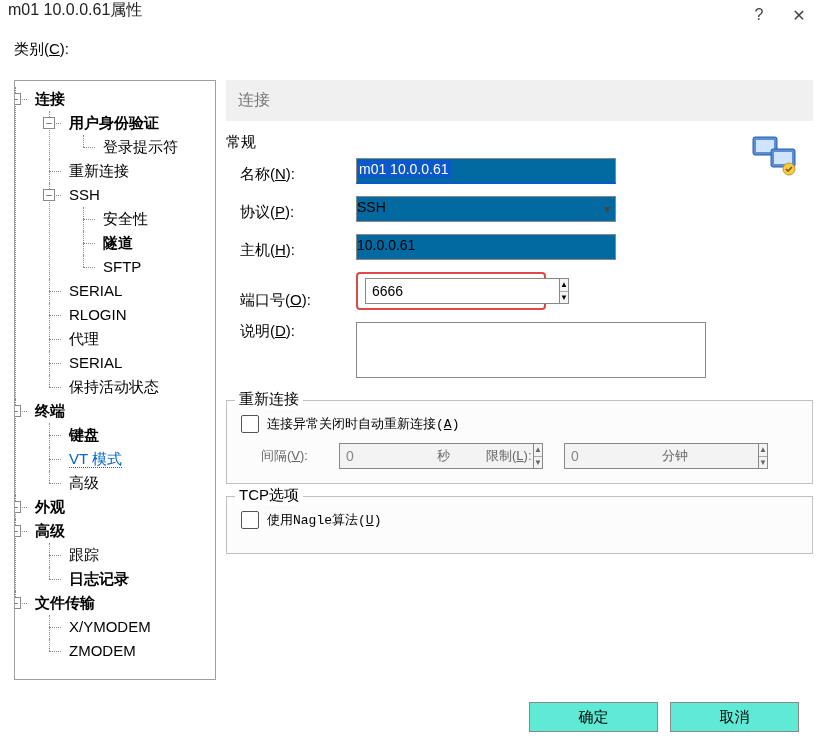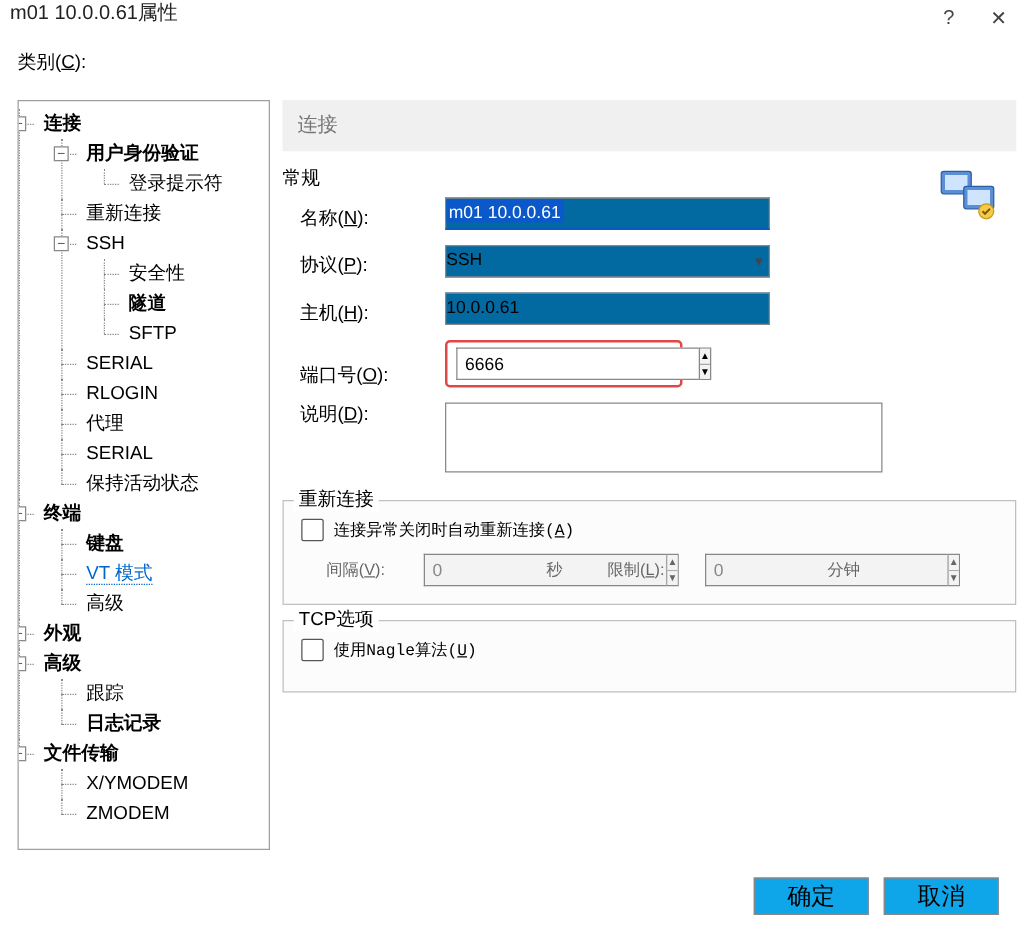--- a/index.html
+++ b/index.html
@@ -256,25 +256,25 @@
     color: #888;
   }
   .sm-spinner { width: 90px; }
   .footer {
     display: flex;
     justify-content: flex-end;
     gap: 12px;
     padding: 22px 14px 0 0;
   }
   .btn {
-    width: 92px;
+    width: 129px;
     height: 30px;
     border: 1px solid #888;
-    background: #0ea5e9;
-    font-size: 19px;
+    background: #5eead4;
+    font-size: 15px;
     display: flex;
     align-items: center;
     justify-content: center;
   }
   .icon-desktop-svg { width: 48px; height: 42px; }
 </style>
 </head>
 <body>
 
 <div class="titlebar">

